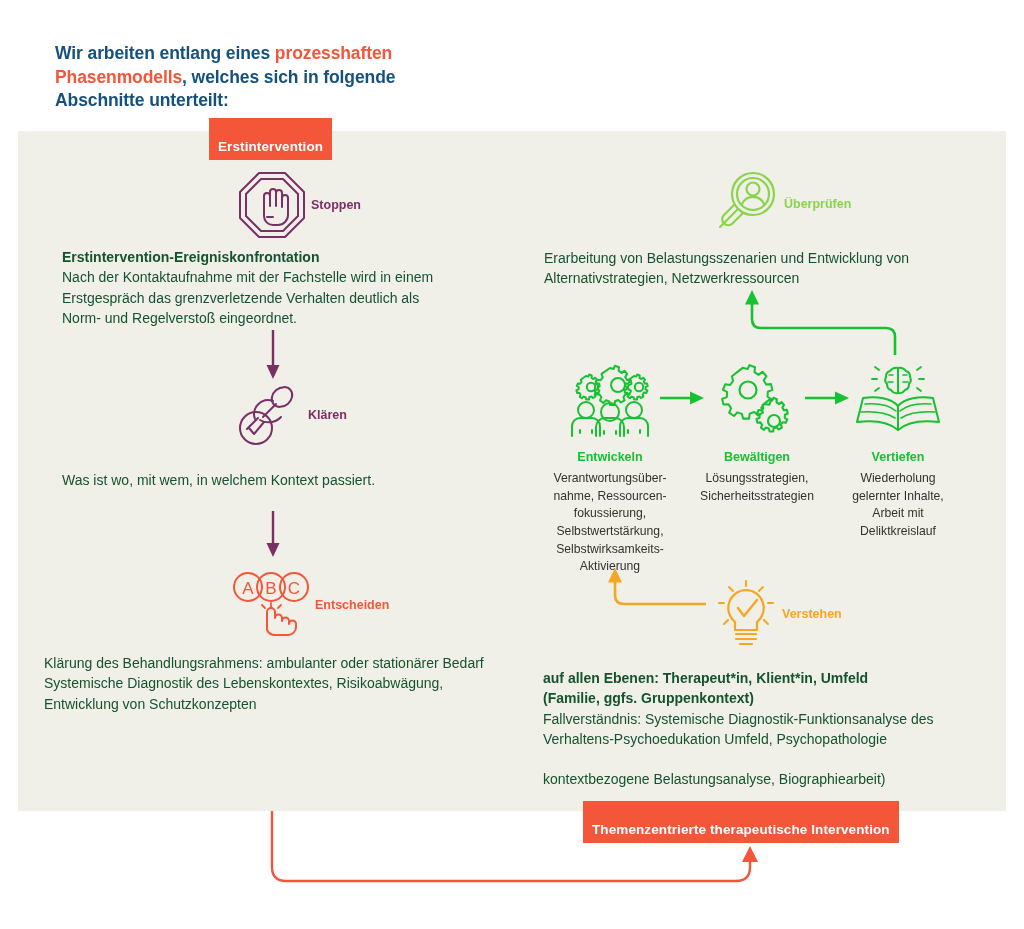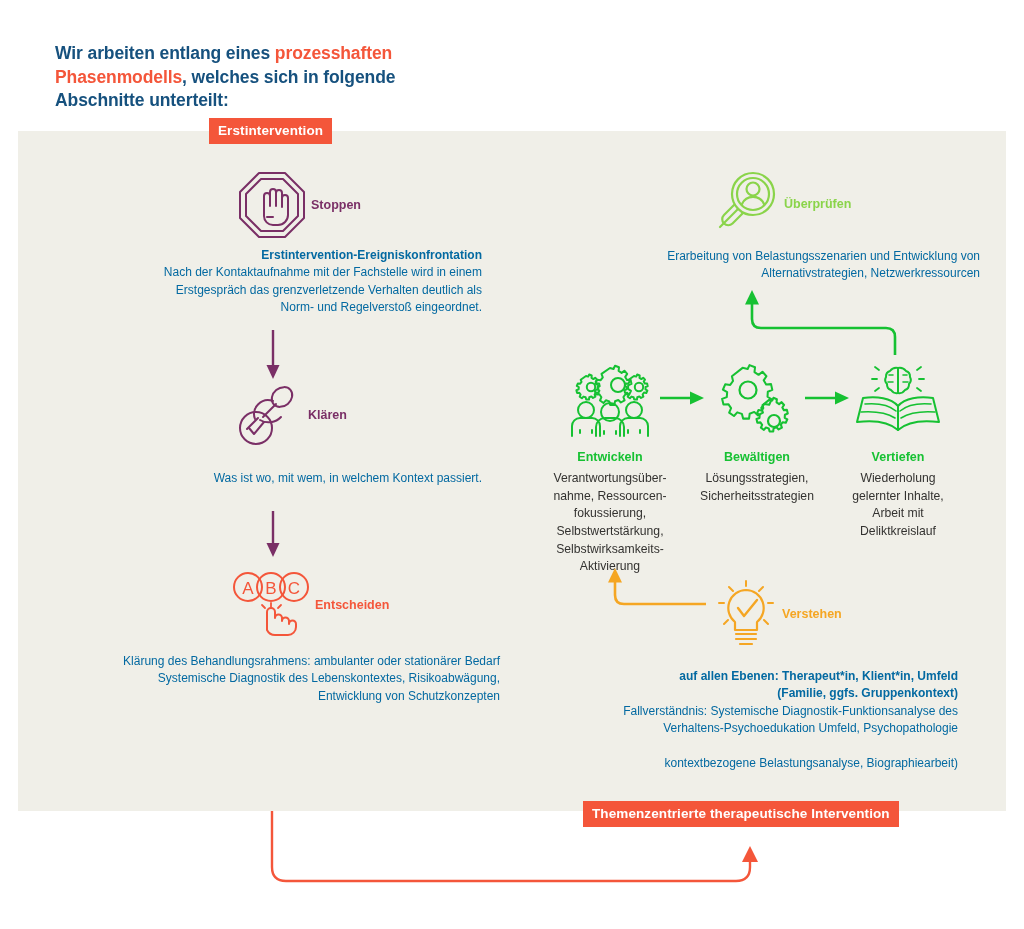--- a/index.html
+++ b/index.html
@@ -25,38 +25,38 @@
   .panel{
     position:absolute;left:18px;top:131px;width:988px;height:680px;
     background:#f0efe8;
   }
 
   
   .badge{
     position:absolute;
     background:#f4563a;color:#ffffff;
     font-weight:bold;font-size:13.5px;
-    padding:5px 9px 6px 9px;
+    padding:21px 9px 6px 9px;
     white-space:nowrap;
     letter-spacing:0.1px;
     z-index:6;
   }
   #badge-top{left:209px;top:118px;}
   #badge-bottom{left:583px;top:801px;}
 
   
   .step-icon-row{
     position:absolute;display:flex;align-items:center;gap:4px;
   }
   .step-label{
     font-weight:bold;font-size:12.5px;white-space:nowrap;
   }
   .body-text{
-    position:absolute;text-align:right;
-    font-size:12px;line-height:1.45;color:#0369a1;
+    position:absolute;text-align:left;
+    font-size:14px;line-height:1.45;color:#14532d;
   }
   .body-text .b{font-weight:bold;display:block;}
   .body-text .bi{font-weight:bold;}
 
   
   .c-purple{color:#7a2f66;}
   .c-red{color:#f4563a;}
   .c-green{color:#8ad44a;}
   .c-orange{color:#f5a623;}
 

